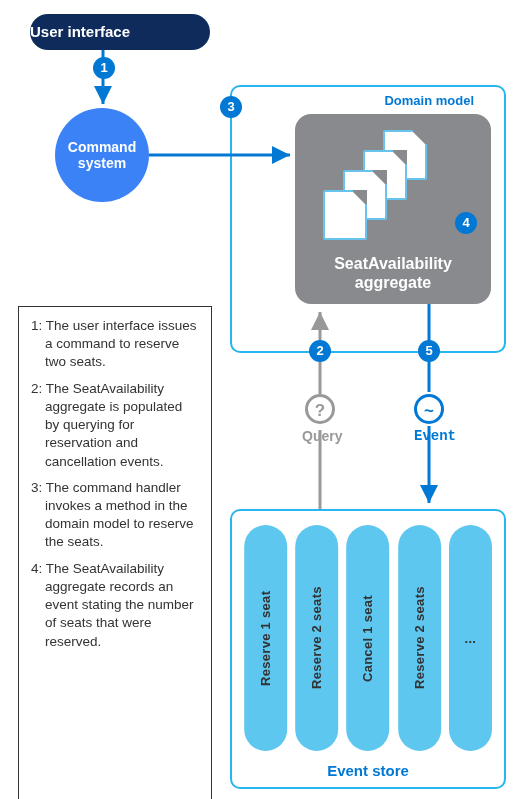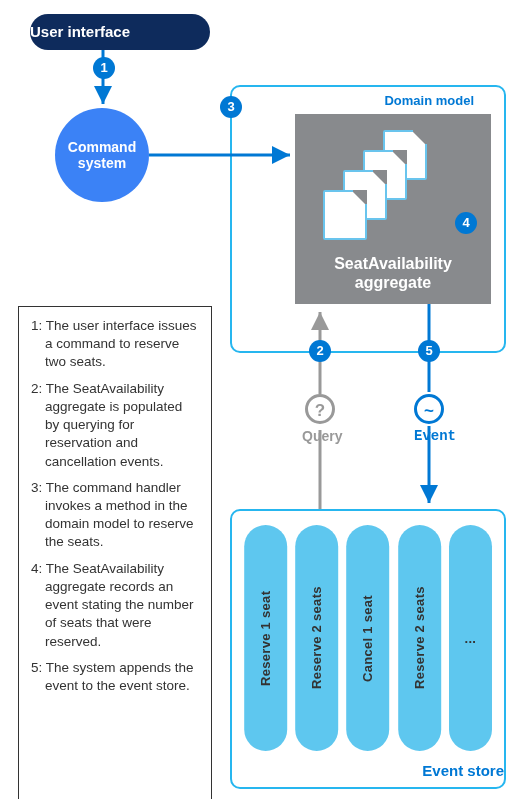--- a/index.html
+++ b/index.html
@@ -22,40 +22,40 @@
   .domain-model {
     position: absolute; left: 230px; top: 85px; width: 276px; height: 268px;
     border: 2px solid #26b6ef; border-radius: 10px;
   }
   .domain-model-title {
     position: absolute; right: 30px; top: 6px; font-weight: 600; color: #0078d4; font-size: 13px; padding-left: 20px;
   }
 
   .aggregate-box {
     position: absolute; left: 295px; top: 114px; width: 196px; height: 190px;
-    background: #888a8d; border-radius: 0;
+    background: #888a8d; border-radius: 16px;
   }
   .aggregate-label {
     position: absolute; bottom: 12px; left: 0; right: 0; text-align: center;
     color: #fff; font-weight: 600; font-size: 16px; line-height: 1.2;
   }
   .doc { position: absolute; width: 44px; height: 50px; background: #fff; border: 2px solid #69c4ed; border-radius: 2px; }
   .doc:before { content: ""; position: absolute; right: -2px; top: -2px; width: 14px; height: 14px; background: #888a8d; }
   .doc:after  { content: ""; position: absolute; right: 0px; top: 0px; width: 0; height: 0; border-left: 12px solid #fff; border-top: 12px solid transparent; }
   .d1 { left: 88px; top: 16px; }
   .d2 { left: 68px; top: 36px; }
   .d3 { left: 48px; top: 56px; }
   .d4 { left: 28px; top: 76px; }
 
   .event-store {
     position: absolute; left: 230px; top: 509px; width: 276px; height: 280px;
     border: 2px solid #26b6ef; border-radius: 10px;
   }
   .event-store-title {
-    position: absolute; left: 0; right: 0; bottom: 8px; text-align: right;
+    position: absolute; left: 0; right: 0; bottom: 8px; text-align: center;
     font-weight: 600; color: #0078d4; font-size: 15px;
   }
   .pill-row { position: absolute; left: 12px; right: 12px; top: 14px; bottom: 36px; display: flex; gap: 8px; }
   .pill {
     flex: 1; background: #5ec7ef; border-radius: 24px;
     display: flex; align-items: center; justify-content: center;
     color: #333; font-weight: 600; font-size: 13px;
     writing-mode: vertical-rl; transform: rotate(180deg);
     letter-spacing: 0.3px;
   }
@@ -120,21 +120,20 @@
       <div class="pill last">...</div>
     </div>
     <div class="event-store-title">Event store</div>
   </div>
 
   <div class="legend">
     <p>1: The user interface issues a command to reserve two seats.</p>
     <p>2: The SeatAvailability aggregate is populated by querying for reservation and cancellation events.</p>
     <p>3: The command handler invokes a method in the domain model to reserve the seats.</p>
     <p>4: The SeatAvailability aggregate records an event stating the number of seats that were reserved.</p>
-    <p>5: The system appends the event to the event store.</p>
   </div>
 
   <div class="badge" style="left:93px; top:57px;">1</div>
   <div class="badge" style="left:309px; top:340px;">2</div>
   <div class="badge" style="left:220px; top:96px;">3</div>
   <div class="badge" style="left:455px; top:212px;">4</div>
   <div class="badge" style="left:418px; top:340px;">5</div>
 
   <div class="small-circle" style="left:305px; top:394px;">?</div>
   <div class="qlabel" style="left:302px; top:428px;">Query</div>

